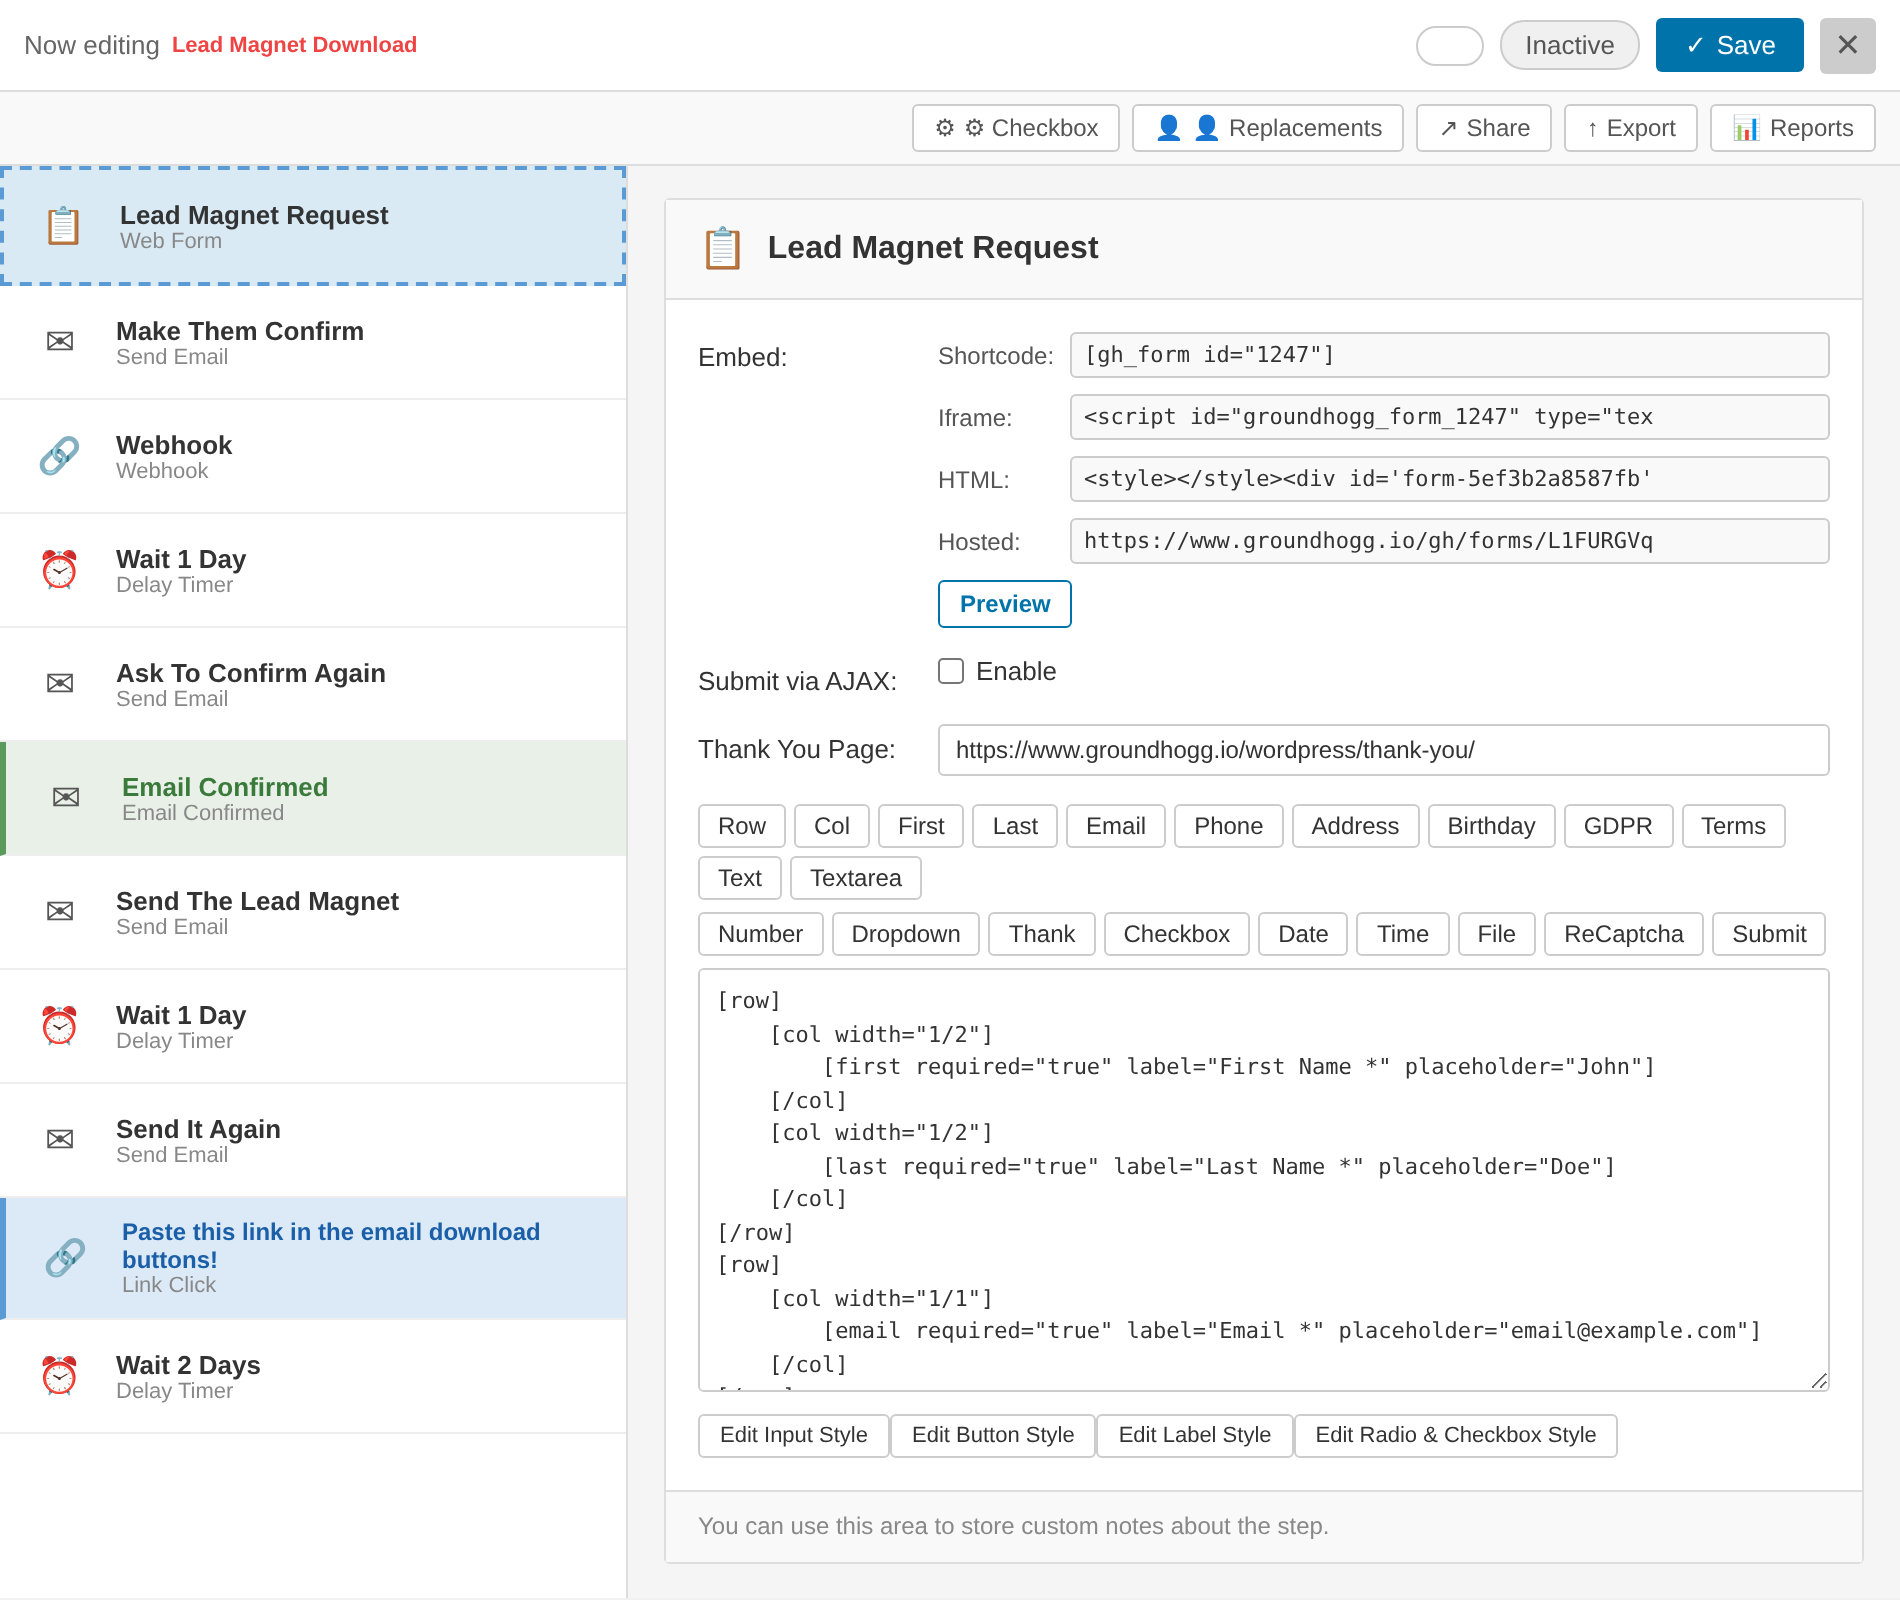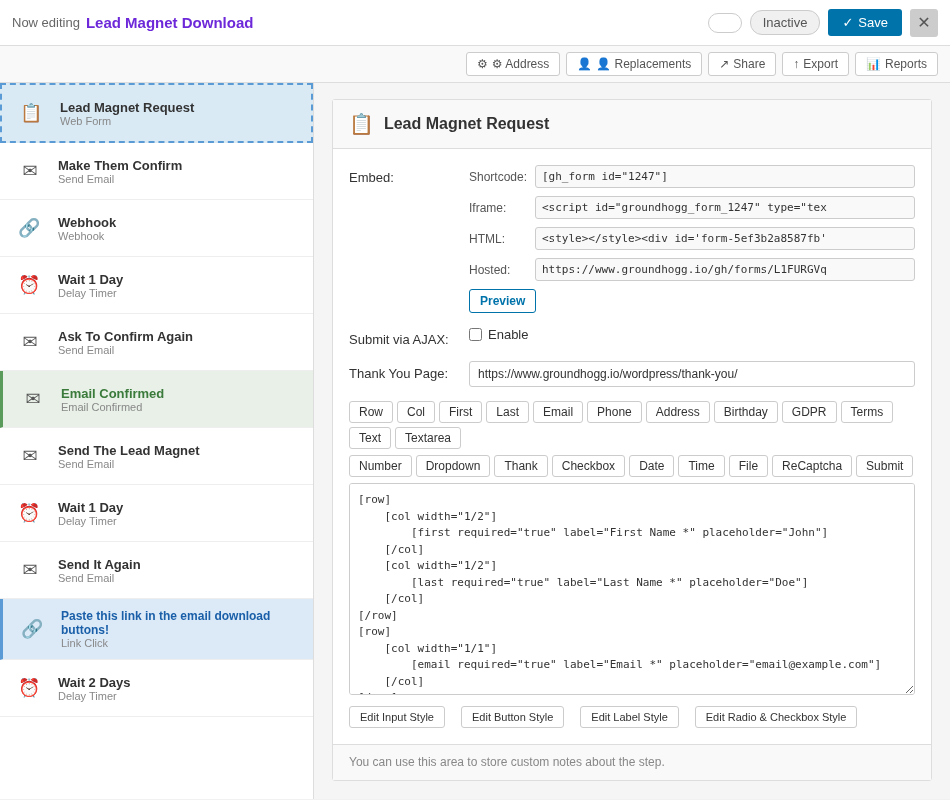--- a/index.html
+++ b/index.html
@@ -6,21 +6,21 @@
     body { font-family: -apple-system, BlinkMacSystemFont, 'Segoe UI', Arial, sans-serif; font-size: 13px; background: #f1f1f1; color: #333; }
 
     
     .top-bar {
       display: flex; align-items: center; justify-content: space-between;
       background: #fff; border-bottom: 1px solid #ddd; padding: 0 12px;
       height: 46px;
     }
     .top-bar-left { display: flex; align-items: center; gap: 6px; }
     .now-editing { color: #666; font-size: 13px; }
-    .editing-title { font-weight: 600; font-size: 15px; color: #6d28d9; }
+    .editing-title { font-weight: 600; font-size: 11px; color: #ef4444; }
     .top-bar-right { display: flex; align-items: center; gap: 8px; }
     .toggle-switch {
       width: 34px; height: 20px; border: 1px solid #ccc; border-radius: 10px;
       background: #fff; cursor: pointer; display: inline-block;
     }
     .inactive-label {
       font-size: 13px; color: #555; background: #f0f0f0; border: 1px solid #ccc;
       padding: 4px 12px; border-radius: 12px;
     }
     .save-btn {
@@ -117,21 +117,21 @@
     }
 
     
     .code-editor {
       width: 100%; height: 212px; border: 1px solid #ccc; border-radius: 3px;
       font-family: monospace; font-size: 11px; padding: 8px; background: #fff;
       resize: vertical; color: #333; line-height: 1.5;
     }
 
     
-    .style-btns { display: flex; flex-wrap: wrap; gap: 16px; margin-top: 8px; }
+    .style-btns { display: flex; flex-wrap: wrap; gap: 0; margin-top: 8px; }
     .style-btn {
       background: #fff; border: 1px solid #ccc; border-radius: 3px;
       padding: 4px 10px; font-size: 11px; cursor: pointer; color: #333;
     }
 
     
     .notes-area {
       background: #f9f9f9; border-top: 1px solid #ddd; padding: 10px 16px;
       font-size: 12px; color: #888; min-height: 36px;
     }
@@ -156,21 +156,21 @@
       
       Save
     </button>
     <button class="close-btn">✕</button>
   </div>
 </div>
 
 <div class="toolbar">
   <button class="toolbar-btn">
     <span>⚙</span>
-    <span>⚙ Address</span>
+    <span>⚙ Checkbox</span>
   </button>
   <button class="toolbar-btn">
     <span>👤</span>
     <span>👤 Replacements</span>
   </button>
   <button class="toolbar-btn">
     <span>↗</span>
     <span>Share</span>
   </button>
   <button class="toolbar-btn">

